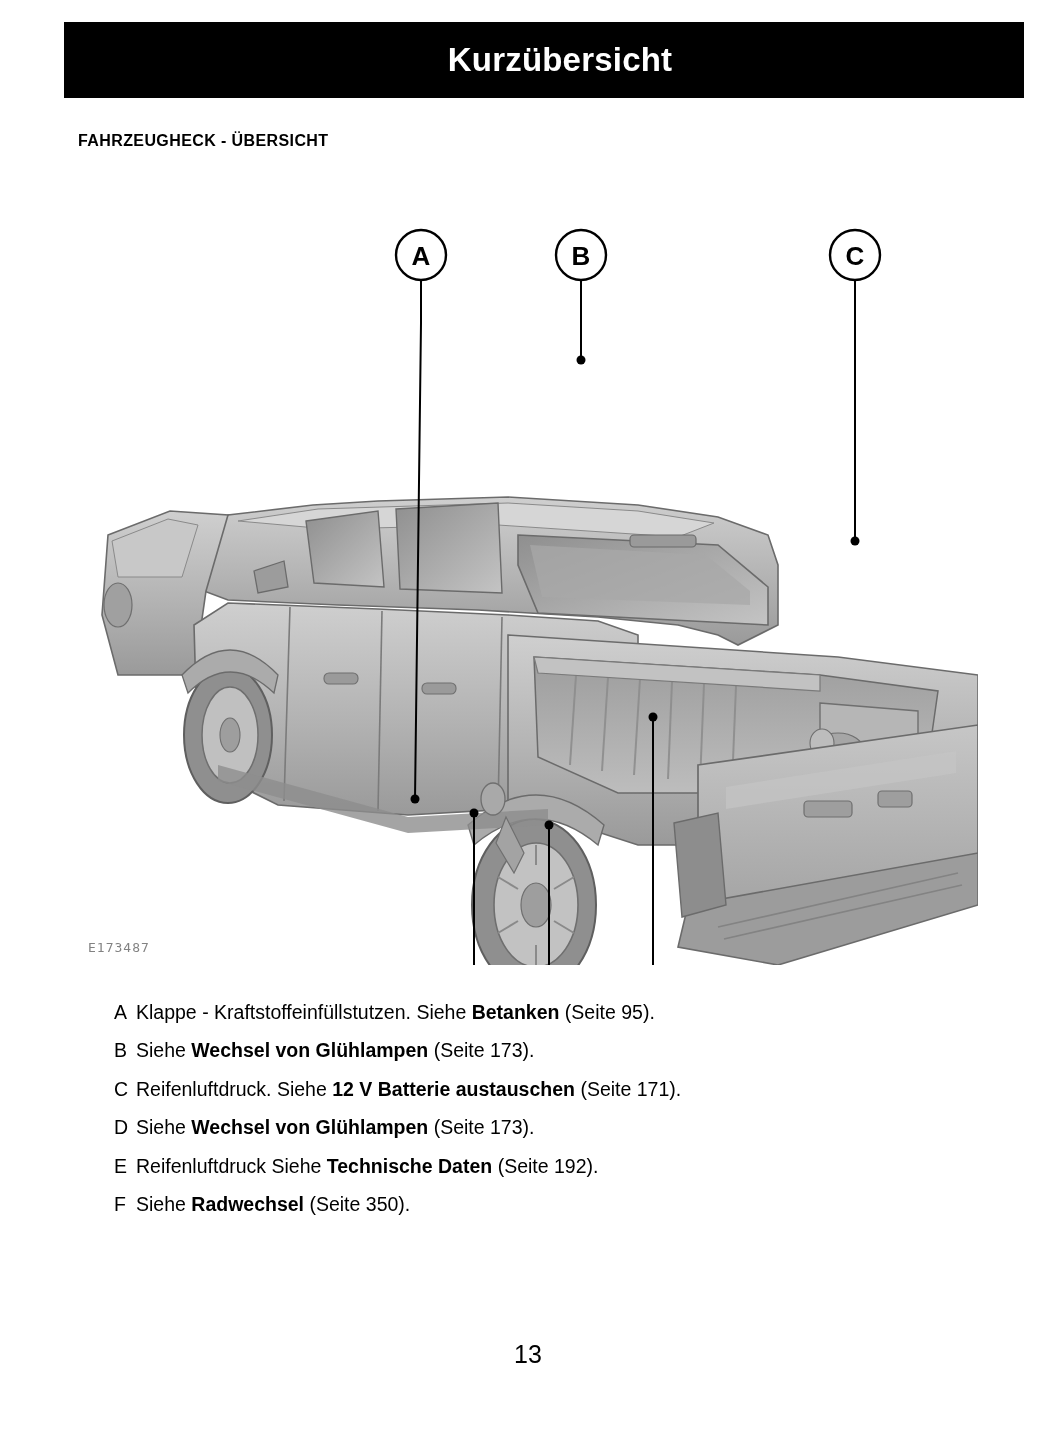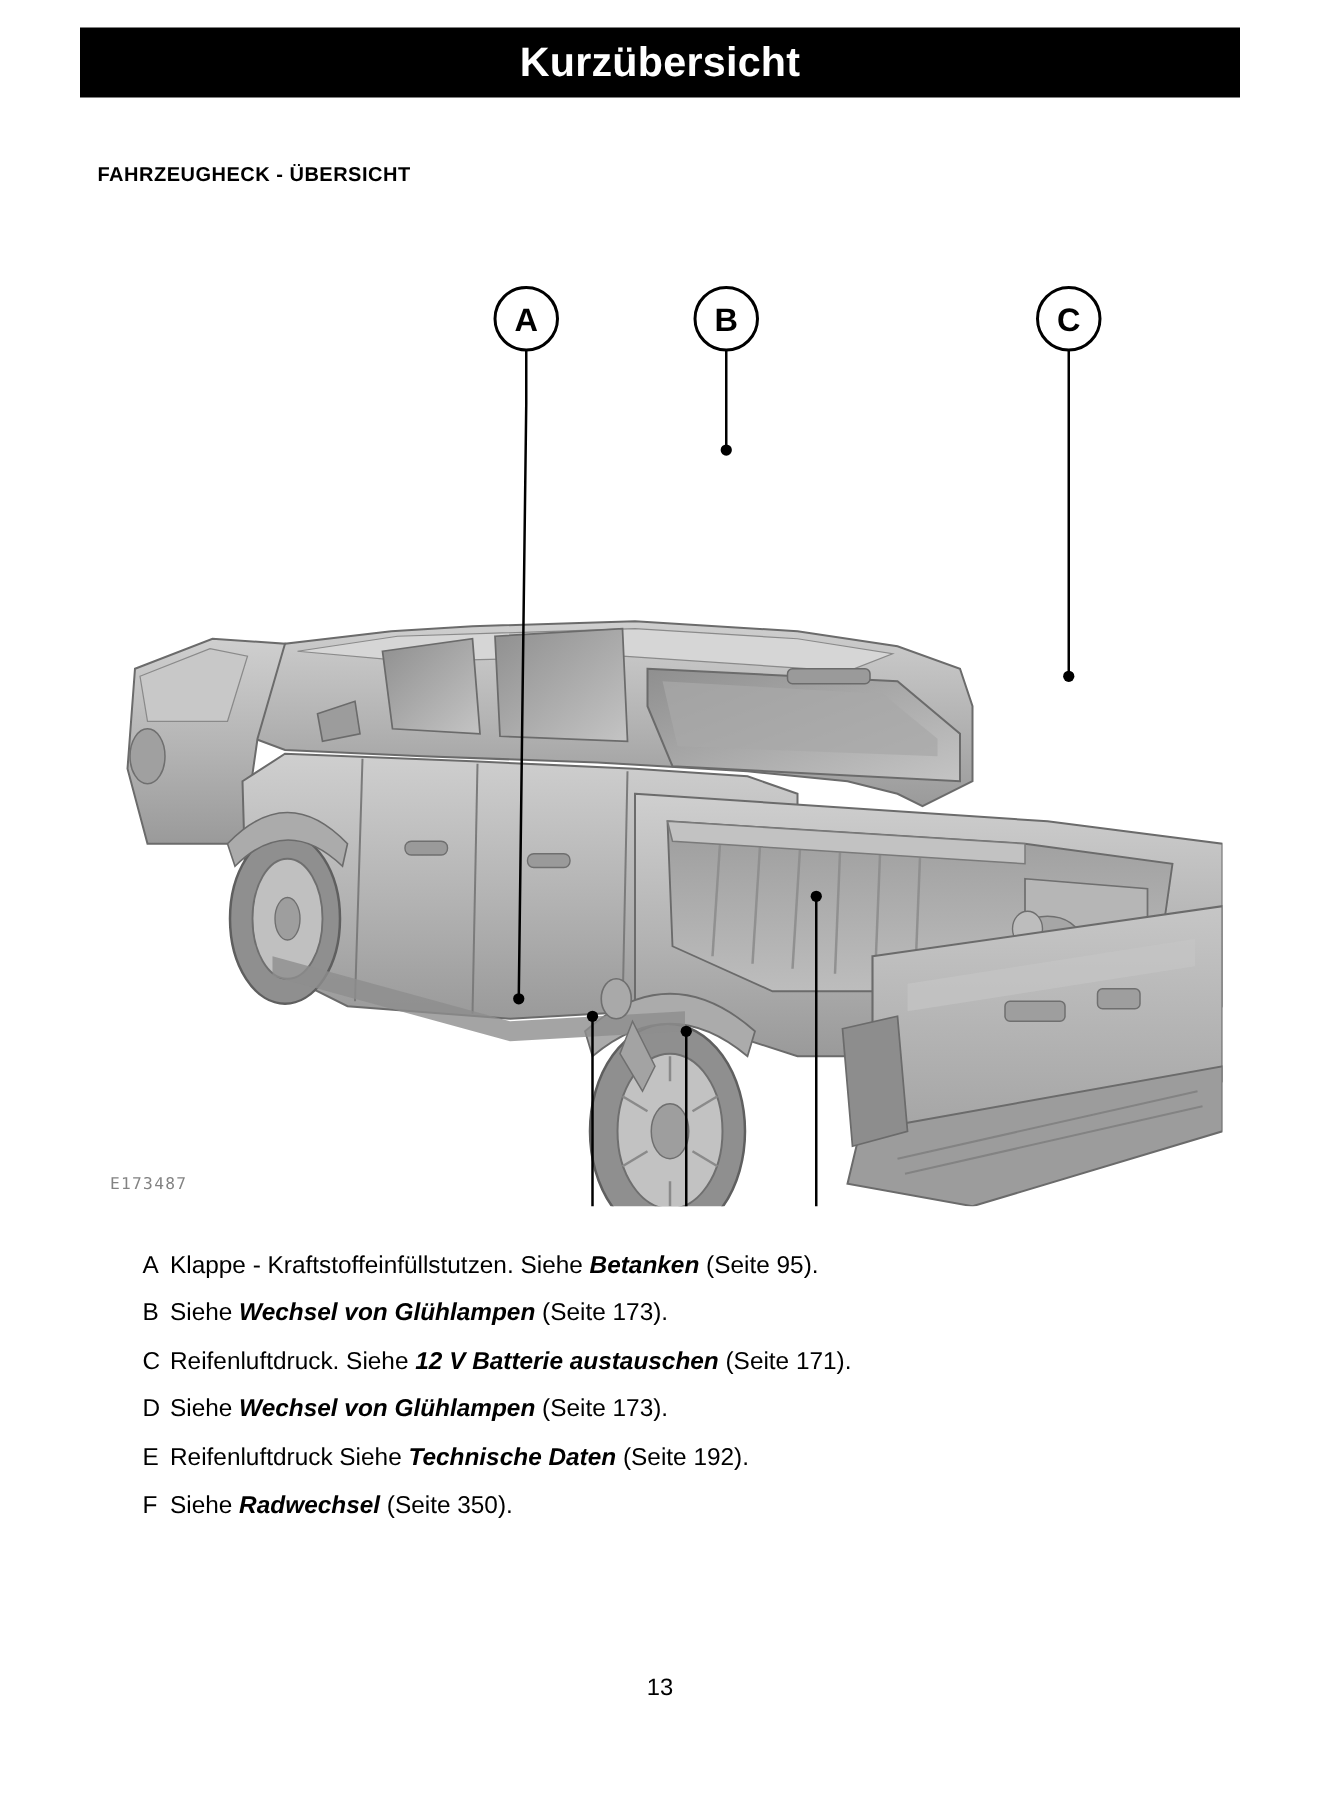--- a/index.html
+++ b/index.html
@@ -15,25 +15,26 @@
     position: relative;
     overflow: hidden;
   }
 
   
   .header-band {
     position: absolute;
     left: 64px;
     top: 22px;
     width: 928px;
-    height: 56px;
+    height: 76px;
     background: #000000;
     display: flex;
     align-items: center;
     justify-content: center;
+    padding-left: 32px;
   }
   .header-band .title {
     color: #ffffff;
     font-size: 33px;
     font-weight: bold;
     letter-spacing: 0.2px;
   }
 
   
   .section-heading {
@@ -86,31 +87,30 @@
     flex: 0 0 58px;
     text-align: left;
     padding-left: 36px;
     box-sizing: border-box;
   }
   .legend-text {
     flex: 1 1 auto;
   }
   .legend-text b {
     font-weight: bold;
-    font-style: italic;
   }
 
   
   .page-number {
     position: absolute;
     left: 0;
     right: 0;
     top: 1340px;
     text-align: center;
-    font-size: 19px;
+    font-size: 25px;
   }
 </style>
 </head>
 <body>
 
 <div class="header-band">
   <span class="title">Kurzübersicht</span>
 </div>
 
 <div class="section-heading">FAHRZEUGHECK - ÜBERSICHT</div>

